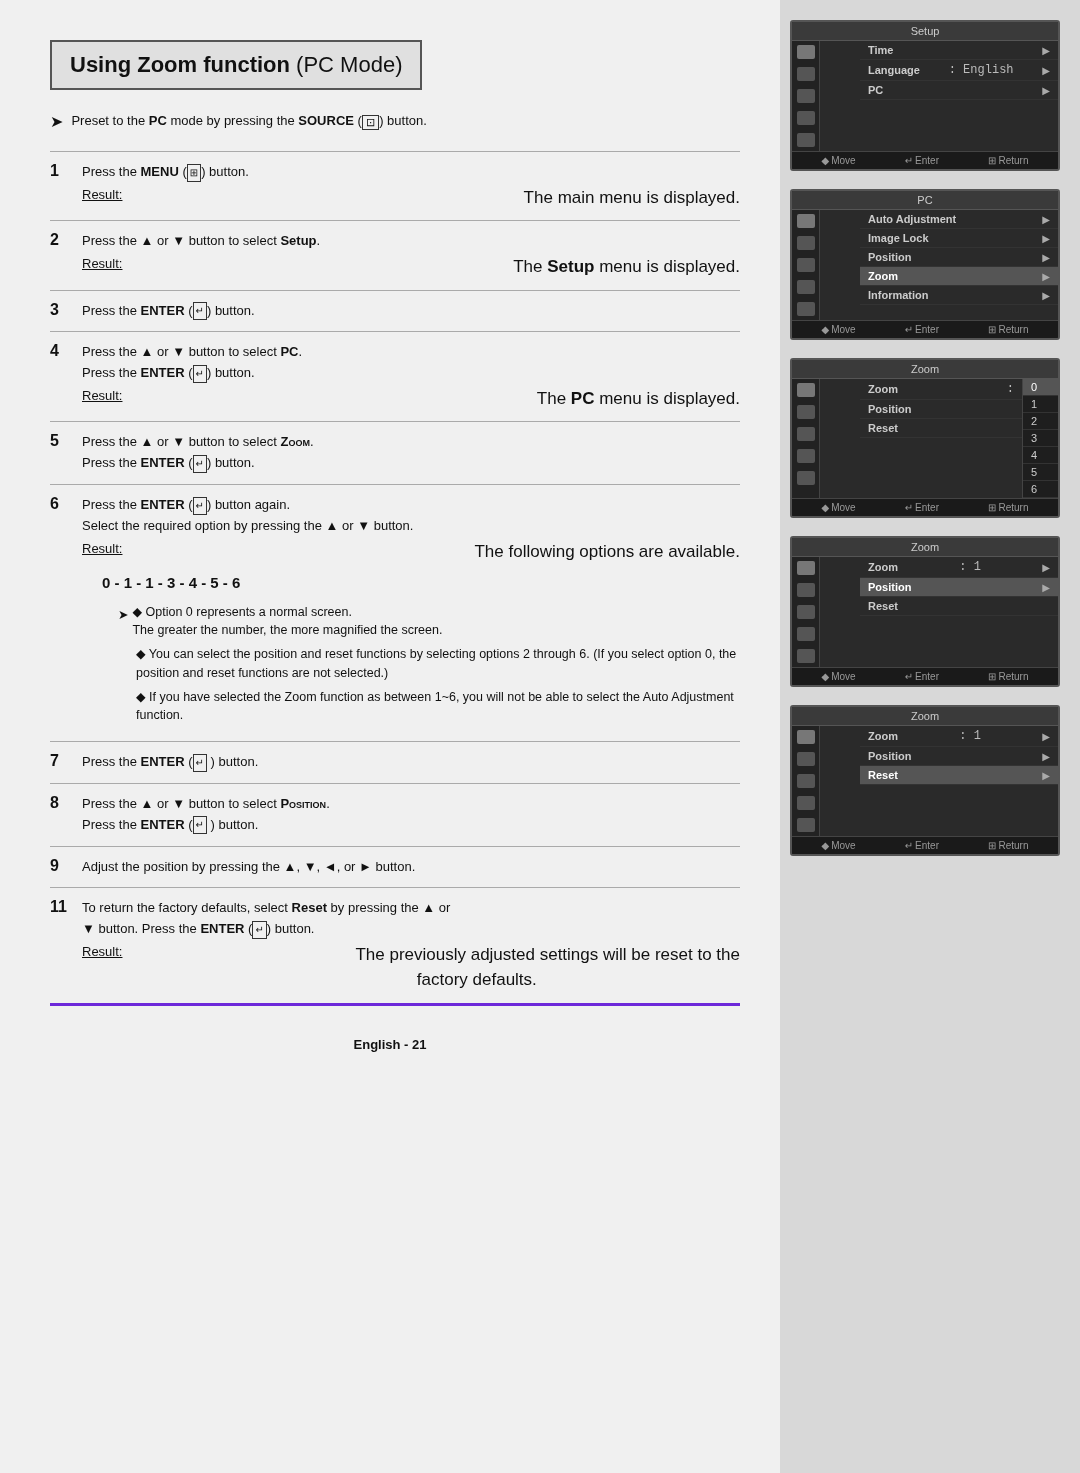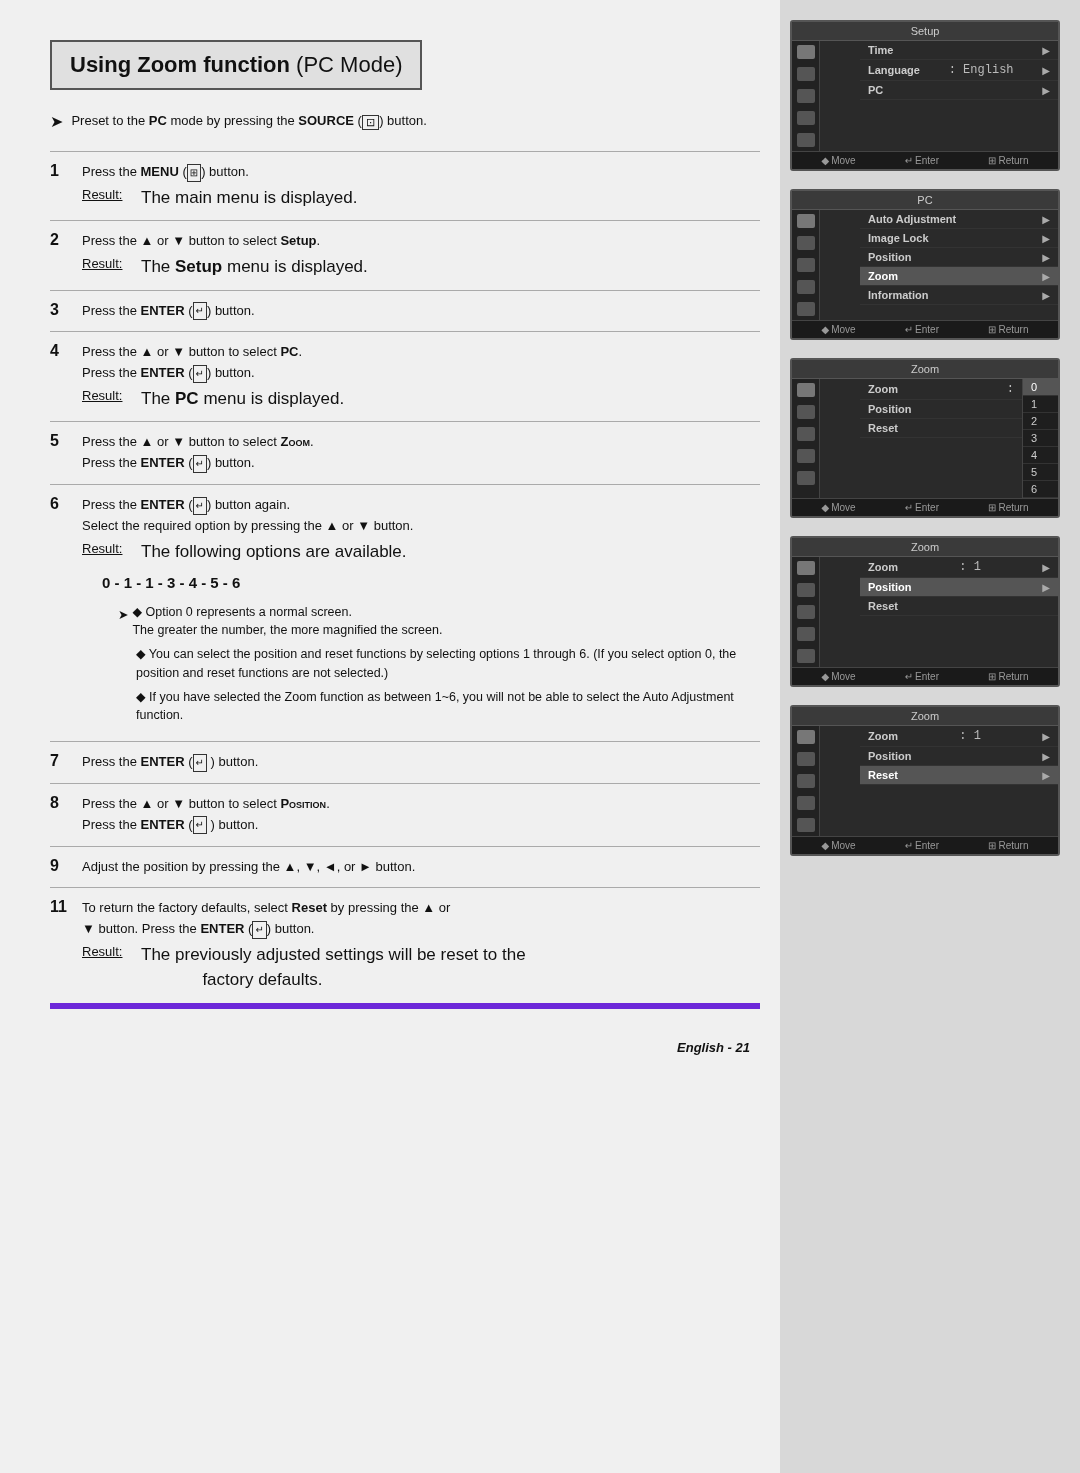--- a/index.html
+++ b/index.html
@@ -13,21 +13,21 @@
     }
     .page {
       width: 1080px;
       min-height: 1473px;
       background: #e8e8e8;
       display: flex;
       flex-direction: row;
     }
     .main-content {
       flex: 1;
-      padding: 40px 20px 40px 50px;
+      padding: 40px 40px 40px 50px;
       background: #f0f0f0;
     }
     .right-panel {
       width: 300px;
       padding: 20px 20px 20px 10px;
       display: flex;
       flex-direction: column;
       gap: 18px;
       background: #d8d8d8;
     }
@@ -70,38 +70,39 @@
 
     
     .steps-table {
       width: 100%;
       border-collapse: collapse;
     }
     .step-row {
       border-top: 1px solid #aaa;
     }
     .step-row:last-child {
-      border-bottom: 6px solid #6d28d9;
+      border-bottom: 3px solid #6d28d9;
     }
     .step-num {
       font-size: 16px;
       font-weight: bold;
       vertical-align: top;
       padding: 10px 10px 10px 0;
       width: 28px;
     }
     .step-content {
       vertical-align: top;
       padding: 10px 0 10px 4px;
       line-height: 1.5;
     }
     .step-content .result-line {
       display: flex;
       gap: 11px;
       margin-top: 2px;
+      justify-content: space-between;
     }
     .result-label {
       text-decoration: underline;
       min-width: 48px;
       font-size: 13px;
     }
     .result-text {
       font-size: 17px;
     }
     .step-content p {
@@ -314,21 +315,21 @@
           <div class="options-line">0 - 1 - 1 - 3 - 4 - 5 - 6</div>
           <div style="margin-left:16px; margin-bottom:6px;">
             <div class="bullet-points">
               <div style="display:flex; align-items:flex-start; gap:4px; margin-bottom:5px; font-size:12.5px; line-height:1.5;">
                 <span style="margin-top:3px;">➤</span>
                 <span>◆ Option 0 represents a normal screen.<br>
                 The greater the number, the more magnified the screen.</span>
               </div>
               <div style="display:flex; align-items:flex-start; gap:4px; margin-bottom:5px; font-size:12.5px; line-height:1.5;">
                 <span style="width:14px; flex-shrink:0;"></span>
-                <span>◆ You can select the position and reset functions by selecting options 1 through 6. (If you select option 0, the position and reset functions are not selected.)</span>
+                <span>◆ You can select the position and reset functions by selecting options 2 through 6. (If you select option 0, the position and reset functions are not selected.)</span>
               </div>
               <div style="display:flex; align-items:flex-start; gap:4px; font-size:12.5px; line-height:1.5;">
                 <span style="width:14px; flex-shrink:0;"></span>
                 <span>◆ If you have selected the Zoom function as between 1~6, you will not be able to select the Auto Adjustment function.</span>
               </div>
             </div>
           </div>
         </td>
       </tr>
 
@@ -363,21 +364,21 @@
           <div class="result-line">
             <span class="result-label">Result:</span>
             <span class="result-text">The previously adjusted settings will be reset to the<br>&nbsp;&nbsp;&nbsp;&nbsp;&nbsp;&nbsp;&nbsp;&nbsp;&nbsp;&nbsp;&nbsp;&nbsp;&nbsp;factory defaults.</span>
           </div>
         </td>
       </tr>
     </tbody>
       </table>
 
     
-    <div style="margin-top: auto; padding-top: 30px; text-align: right; padding-right: 10px; font-style: italic;">
+    <div style="margin-top: auto; padding-top: 30px; text-align: center; padding-right: 10px;">
       <span style="font-weight:bold; font-size:13px;">English - 21</span>
     </div>
 
   </div>
 
   <div class="right-panel">
 
     <div class="screen-mockup">
       <div class="screen-title-bar">Setup</div>
       <div class="screen-body">

